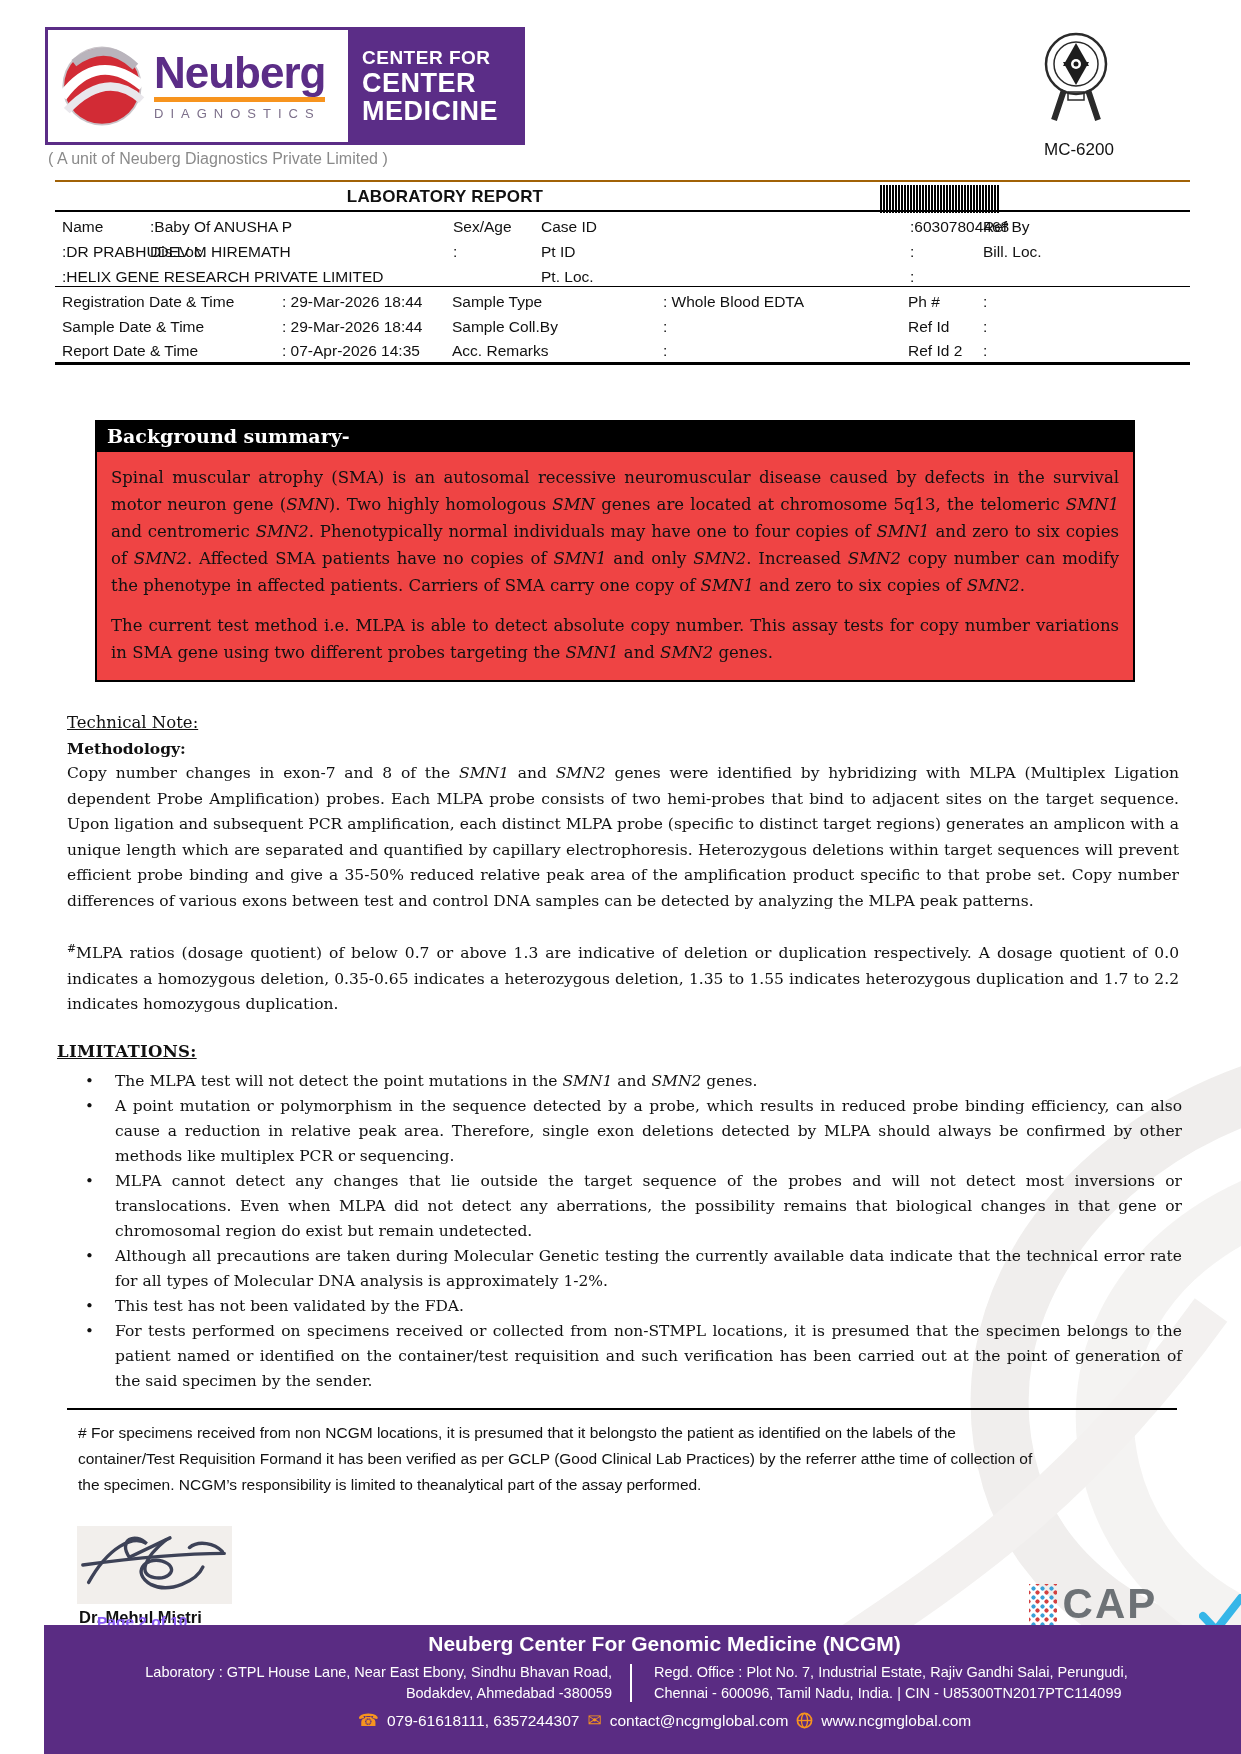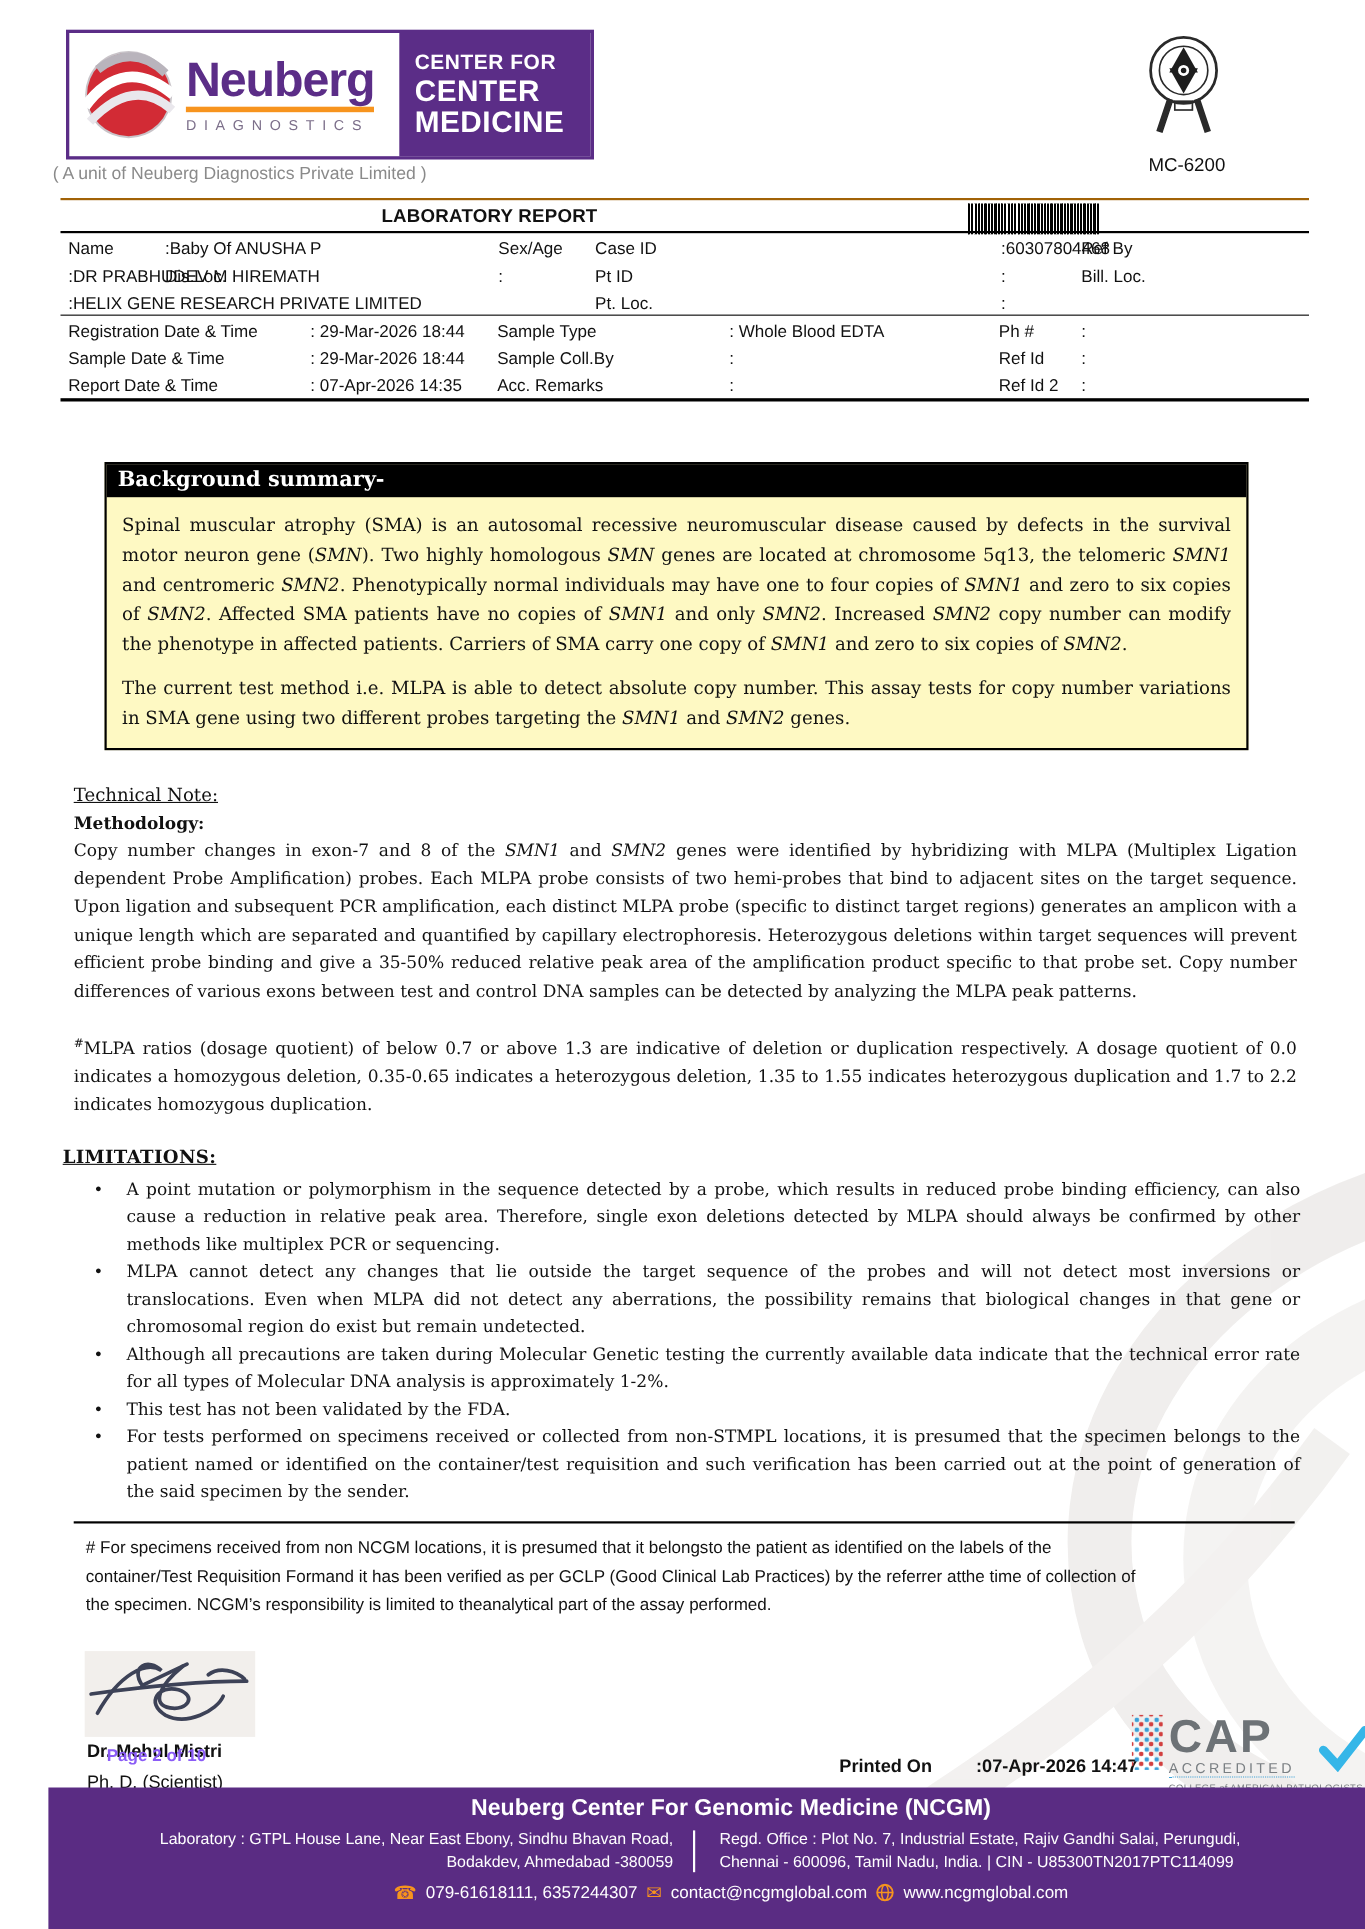--- a/index.html
+++ b/index.html
@@ -2,21 +2,21 @@
 <html><head>
 <meta charset="utf-8">
 <style>
   * { margin:0; padding:0; box-sizing:border-box; }
   body { background:#777; font-family:"Liberation Sans", sans-serif; }
   .page { position:relative; width:1241px; height:1754px; background:#fff; margin:0 auto; overflow:hidden; color:#111; }
   .wm { position:absolute; right:0; top:1010px; z-index:0; opacity:.55; }
   .z { position:relative; z-index:1; }
 
   
-  .logo-box { position:absolute; left:60px; top:27px; width:480px; height:118px; border:3px solid #5b2d87; background:#fff; display:flex; }
+  .logo-box { position:absolute; left:45px; top:27px; width:480px; height:118px; border:3px solid #5b2d87; background:#fff; display:flex; }
   .logo-left { width:300px; display:flex; align-items:center; padding-left:10px; }
   .brand-text { margin-left:8px; }
   .brand-name { font-size:44px; font-weight:bold; color:#5b2d87; line-height:44px; letter-spacing:-1px; border-bottom:5px solid #f7941e; padding-bottom:2px; }
   .brand-sub { font-size:13px; letter-spacing:7px; color:#7c6f8a; margin-top:4px; }
   .logo-right { flex:1; background:#5b2d87; color:#fff; display:flex; flex-direction:column; justify-content:center; padding-left:14px; font-weight:bold; }
   .lr1 { font-size:19px; letter-spacing:.5px; }
   .lr2 { font-size:27px; line-height:28px; letter-spacing:.5px; }
   .unit-line { position:absolute; left:48px; top:150px; font-size:16px; color:#8a8a8a; }
   .seal { position:absolute; left:1038px; top:30px; }
   .mc-code { position:absolute; left:1044px; top:140px; font-size:17px; color:#111; }
@@ -30,21 +30,21 @@
   }
   .rule2 { position:absolute; left:0; top:28px; width:100%; border-top:2px solid #000; }
   .pgrid { position:absolute; left:7px; right:0; display:grid; font-size:15.5px; line-height:25px; }
   .pgrid.g1 { top:32px; grid-template-columns:88px 303px 88px 369px 73px auto; }
   .pgrid.g2 { top:108px; grid-template-columns:220px 170px 211px 245px 75px auto; line-height:24.5px; }
   .pgrid span { white-space:nowrap; overflow:visible; }
   .pdiv { position:absolute; left:0; top:104px; width:100%; border-top:1.5px solid #000; }
   .pthick { position:absolute; left:0; top:180px; width:100%; border-top:3px solid #000; }
 
   
-  .bg-box { position:absolute; left:95px; top:420px; width:1040px; border:2px solid #000; background:#fef9c3; }
+  .bg-box { position:absolute; left:95px; top:420px; width:1040px; border:2px solid #000; background:#ef4444; }
   .bg-head { background:#000; color:#fff; font-family:"DejaVu Serif", serif; font-weight:bold; font-size:19px; padding:3px 10px 5px; }
   .bg-body { padding:12px 14px 14px; font-family:"DejaVu Serif", serif; font-size:16.5px; line-height:27px; text-align:justify; }
   .bg-body p + p { margin-top:13px; }
 
   
   .technote { position:absolute; left:67px; top:710px; width:1112px; font-family:"DejaVu Serif", serif; font-size:15.5px; line-height:25.5px; text-align:justify; }
   .tn-title { font-size:16.5px; text-decoration:underline; }
   .tn-method { font-weight:bold; }
   .technote p.gap { margin-top:22px; }
   sup { font-size:70%; vertical-align:super; }
@@ -194,20 +194,21 @@
   <div class="technote z">
     <div class="tn-title">Technical Note:</div>
     <div class="tn-method">Methodology:</div>
     <p>Copy number changes in exon-7 and 8 of the <i>SMN1</i> and <i>SMN2</i> genes were identified by hybridizing with MLPA (Multiplex Ligation dependent Probe Amplification) probes. Each MLPA probe consists of two hemi-probes that bind to adjacent sites on the target sequence. Upon ligation and subsequent PCR amplification, each distinct MLPA probe (specific to distinct target regions) generates an amplicon with a unique length which are separated and quantified by capillary electrophoresis. Heterozygous deletions within target sequences will prevent efficient probe binding and give a 35-50% reduced relative peak area of the amplification product specific to that probe set. Copy number differences of various exons between test and control DNA samples can be detected by analyzing the MLPA peak patterns.</p>
     <p class="gap"><sup>#</sup>MLPA ratios (dosage quotient) of below 0.7 or above 1.3 are indicative of deletion or duplication respectively. A dosage quotient of 0.0 indicates a homozygous deletion, 0.35-0.65 indicates a heterozygous deletion, 1.35 to 1.55 indicates heterozygous duplication and 1.7 to 2.2 indicates homozygous duplication.</p>
   </div>
 
   <div class="lower z">
     <div class="lim-title">LIMITATIONS:</div>
     <ul class="lim-list">
+      <li>The MLPA test will not detect the point mutations in the <i>SMN1</i> and <i>SMN2</i> genes.</li>
       <li>A point mutation or polymorphism in the sequence detected by a probe, which results in reduced probe binding efficiency, can also cause a reduction in relative peak area. Therefore, single exon deletions detected by MLPA should always be confirmed by other methods like multiplex PCR or sequencing.</li>
       <li>MLPA cannot detect any changes that lie outside the target sequence of the probes and will not detect most inversions or translocations. Even when MLPA did not detect any aberrations, the possibility remains that biological changes in that gene or chromosomal region do exist but remain undetected.</li>
       <li>Although all precautions are taken during Molecular Genetic testing the currently available data indicate that the technical error rate for all types of Molecular DNA analysis is approximately 1-2%.</li>
       <li>This test has not been validated by the FDA.</li>
       <li>For tests performed on specimens received or collected from non-STMPL locations, it is presumed that the specimen belongs to the patient named or identified on the container/test requisition and such verification has been carried out at the point of generation of the said specimen by the sender.</li>
     </ul>
     <hr class="notesep">
     <p class="hashnote"># For specimens received from non NCGM locations, it is presumed that it belongsto the patient as identified on the labels of the container/Test Requisition Formand it has been verified as per GCLP (Good Clinical Lab Practices) by the referrer atthe time of collection of the specimen. NCGM’s responsibility is limited to theanalytical part of the assay performed.</p>
 
     <div class="signoff">

